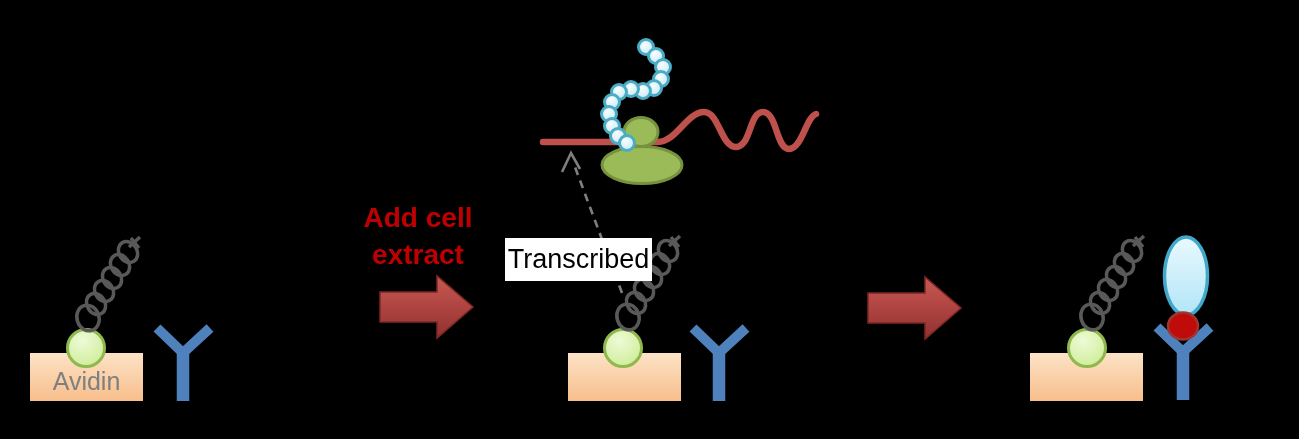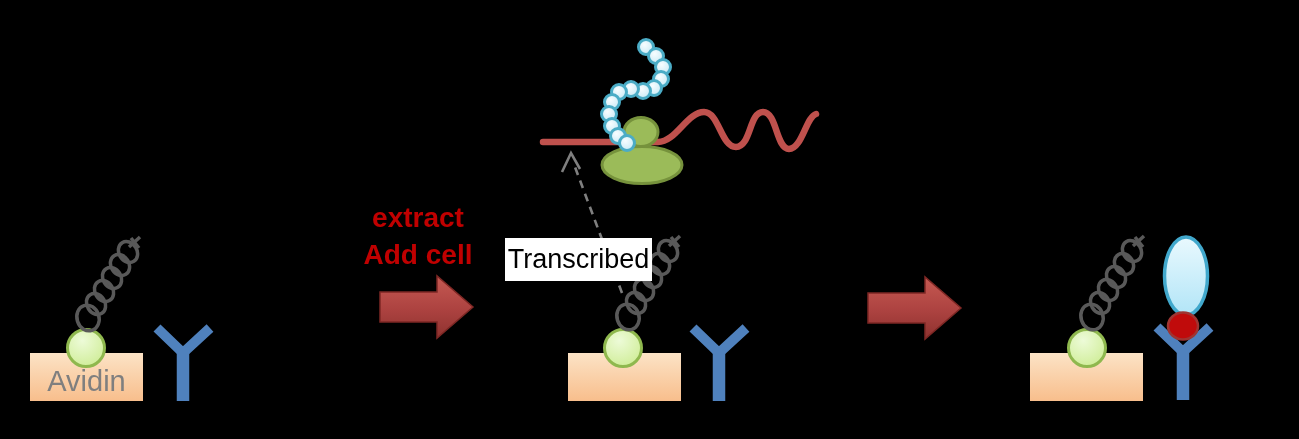--- a/index.html
+++ b/index.html
@@ -7,21 +7,21 @@
     position:relative;
     width:1299px;height:439px;
     background:var(--background,#000);
     overflow:hidden;
     font-family:"Liberation Sans",sans-serif;
   }
   svg.layer{position:absolute;left:0;top:0;}
   .lbl{position:absolute;}
   .avidin-label{
     left:30px;top:365px;width:113px;
-    text-align:center;font-size:29px;line-height:32px;
+    text-align:center;font-size:25px;line-height:32px;
     color:var(--avidin-text,#7f7f7f);
   }
   .add-extract-label{
     left:352px;top:199px;width:132px;
     text-align:center;font-size:28px;line-height:37px;font-weight:700;
     color:var(--add-extract-text,#c00000);
   }
   .transcribed-label{
     left:505px;top:205px;width:147px;height:43px;
     background:var(--label-box-bg,#fff);
@@ -136,19 +136,19 @@
       <use href="#coil" x="1092" y="317"></use>
       <use href="#antibody" x="1183" y="351"></use>
       <ellipse cx="1186" cy="276" rx="21.5" ry="39" style="fill:url(#gradOval);stroke:var(--oval-border,#41A8CC);stroke-width:3.5"></ellipse>
       <ellipse cx="1183" cy="326" rx="15" ry="13.5" style="fill:var(--epitope-fill,#C00B0B);stroke:var(--epitope-border,#9E3532);stroke-width:2.5"></ellipse>
     </g>
   </svg>
 
   <div class="lbl avidin-label">Avidin</div>
 
   <div class="lbl add-extract-label">
+    <div>Add cell</div>
     <div>extract</div>
-    <div>Add cell</div>
   </div>
 
   <div class="lbl transcribed-label">Transcribed</div>
 
 </div>
 
 </body></html>

